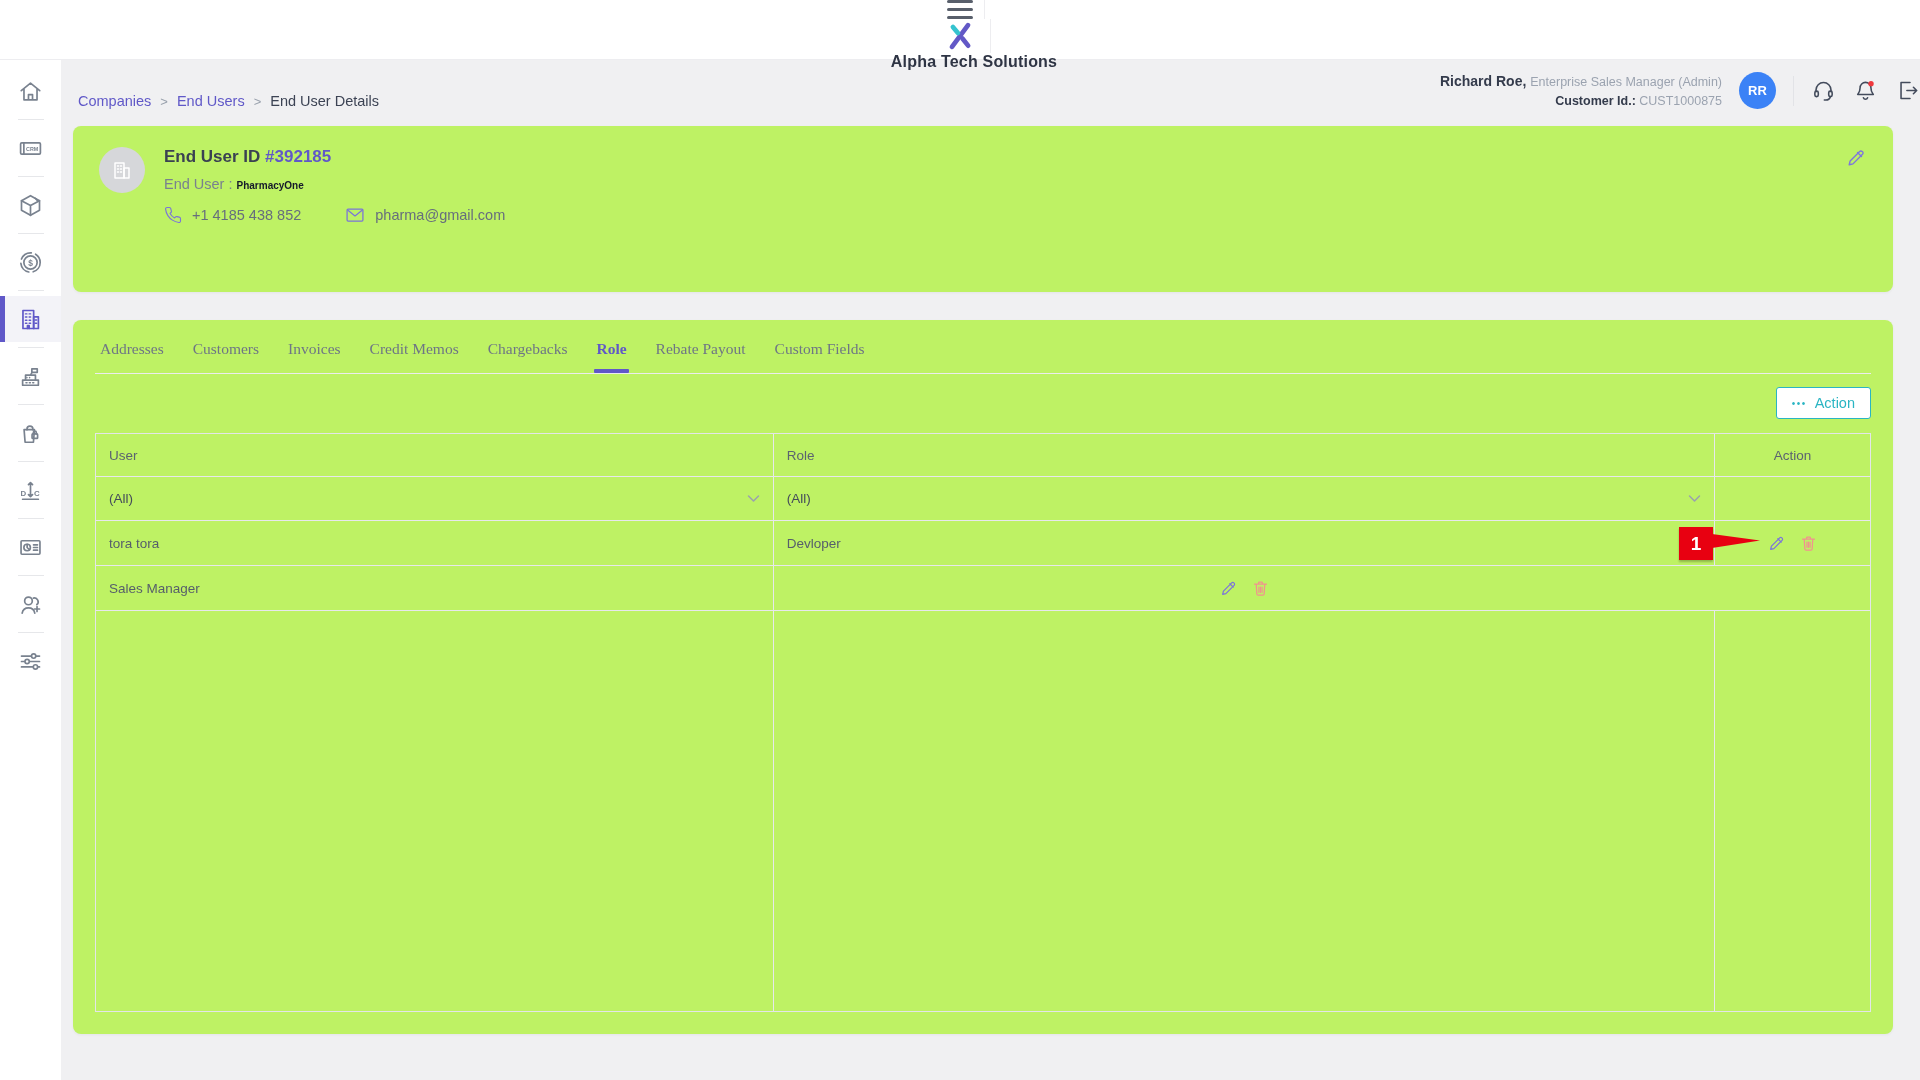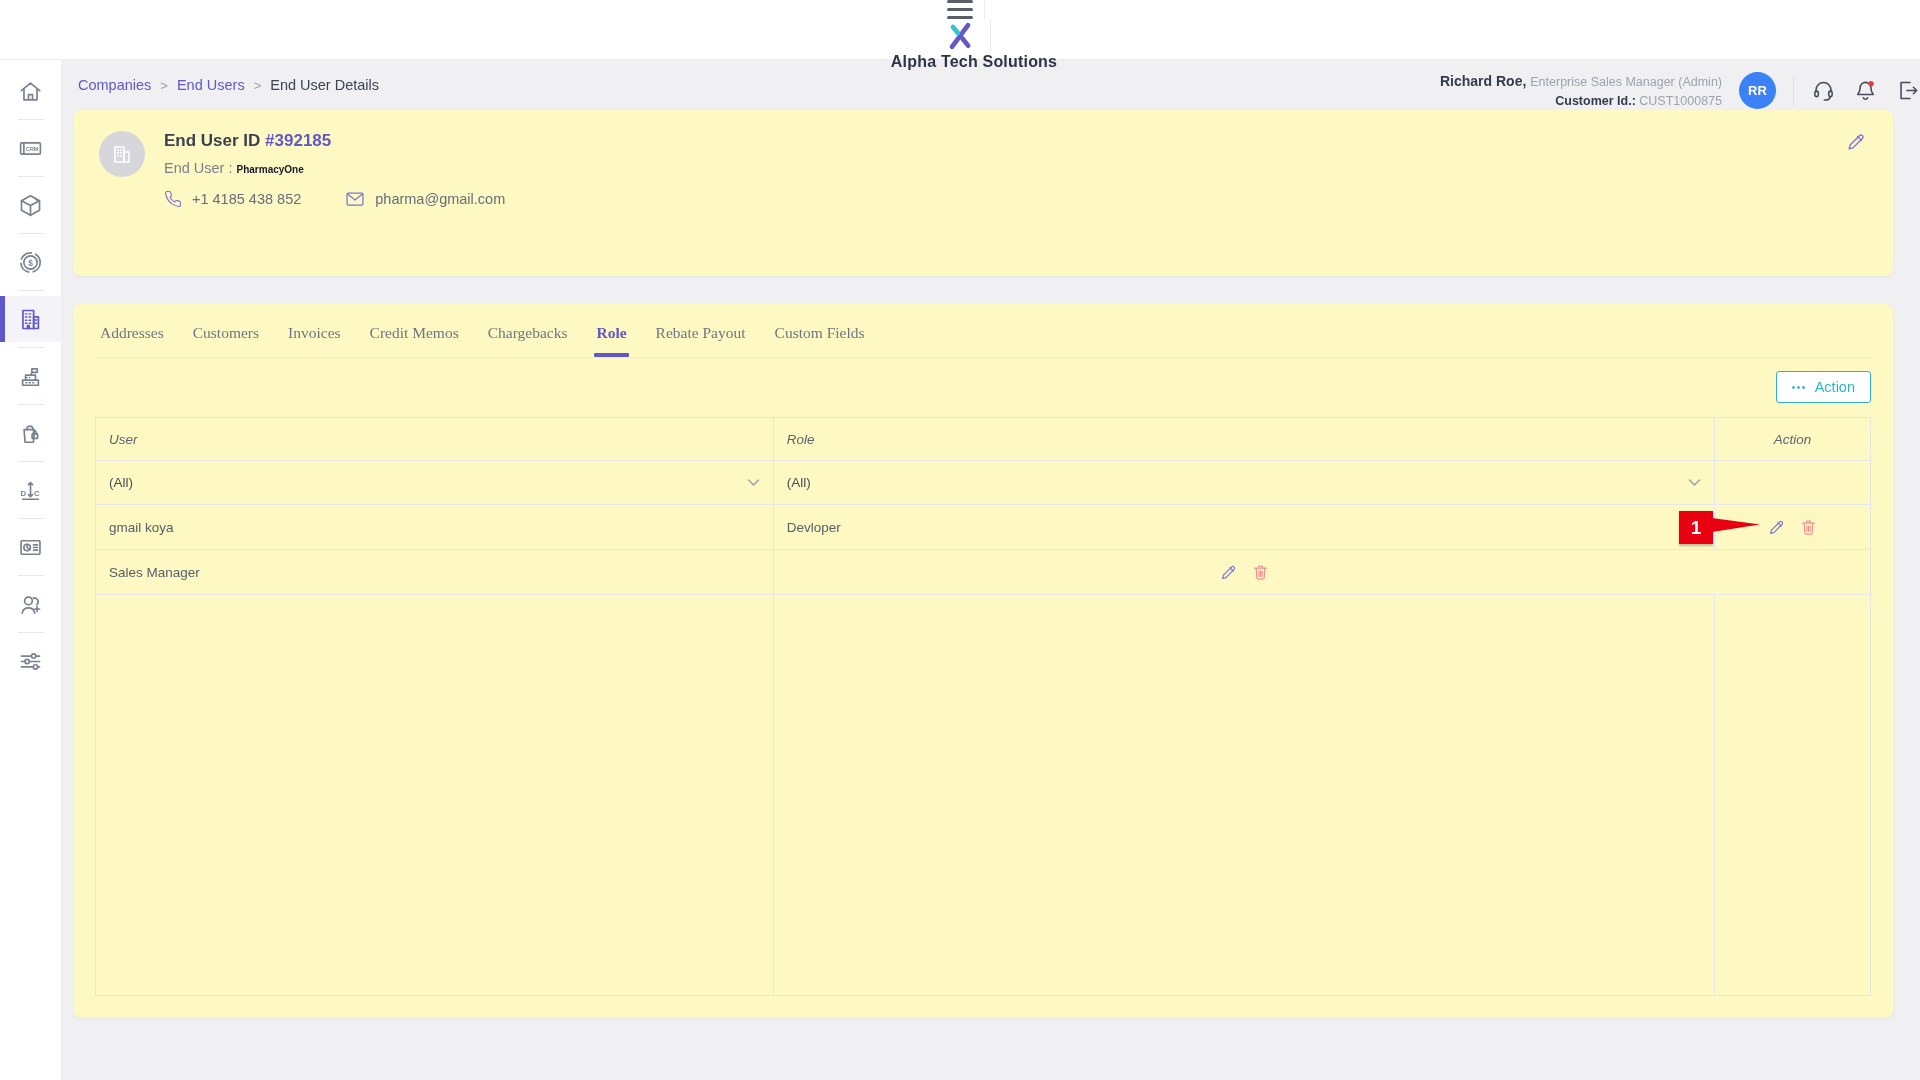--- a/index.html
+++ b/index.html
@@ -36,27 +36,27 @@
   
   .sidebar{ position:fixed; top:60px; left:0; bottom:0; width:61px; background:#fff;
             display:flex; flex-direction:column; align-items:center; padding-top:8px; z-index:10; }
   .s-item{ width:100%; height:46px; display:flex; align-items:center; justify-content:center;
            color:#79828f; position:relative; cursor:pointer; }
   .s-item.active{ color:var(--accent,#6058c8); background:#f3f3f8; }
   .s-item.active::before{ content:""; position:absolute; left:0; top:0; bottom:0; width:5px; background:var(--accent,#6058c8); }
   .s-sep{ width:26px; height:1px; background:#e6e7ea; margin:5px 0; flex:none; }
 
   
-  .content{ position:absolute; top:60px; left:61px; right:0; bottom:0; padding:0 27px 0 12px; }
+  .content{ position:absolute; top:60px; left:61px; right:0; bottom:0; padding:16px 27px 0 12px; }
   .breadcrumb{ display:flex; align-items:center; gap:9px; padding:17px 0 17px 5px; font-size:14.5px; }
   .bc-link{ color:var(--accent,#6058c8); cursor:pointer; }
   .bc-sep{ color:#98a0ac; font-size:13px; }
   .bc-current{ color:#3c4354; }
 
-  .card{ background:#fef9c3; border-radius:8px; box-shadow:0 1px 3px rgba(25,30,50,.05); }
+  .card{ background:#bef264; border-radius:8px; box-shadow:0 1px 3px rgba(25,30,50,.05); }
 
   
   .info-card{ position:relative; height:166px; padding:21px 26px; display:flex; gap:19px; margin-bottom:28px; }
   .entity-avatar{ width:46px; height:46px; border-radius:50%; background:#d6d7da; color:#fff;
                   display:flex; align-items:center; justify-content:center; flex:none; }
   .l1{ font-size:17px; font-weight:bold; color:#3a4152; }
   .l1 .id-link{ color:var(--accent,#6058c8); cursor:pointer; }
   .l2{ margin-top:9px; font-size:14.5px; color:#79818f; }
   .l2 b{ color:#14192a; font-size:10px; }
   .l3{ margin-top:13px; display:flex; align-items:center; font-size:14.5px; color:#666e7d; }
@@ -79,21 +79,21 @@
   .action-row{ display:flex; justify-content:flex-end; padding:13px 0 14px; flex:none; }
   .action-btn{ display:flex; align-items:center; gap:8px; border:1px solid var(--teal,#2ab5c3);
                color:var(--teal,#2ab5c3); background:#fff; border-radius:3px; padding:7px 15px;
                font-size:14.5px; cursor:pointer; font-family:inherit; }
   .action-btn .dots{ font-size:10px; letter-spacing:1.5px; }
 
   .table{ border:1px solid #e3e5e9; flex:1; display:flex; flex-direction:column; font-size:13.5px; }
   .tr{ display:grid; grid-template-columns:38.2% 1fr 155px; border-bottom:1px solid #e7e8ec; flex:none; }
   .td{ padding:0 13px; display:flex; align-items:center; border-right:1px solid #e7e8ec; }
   .td:last-child{ border-right:0; }
-  .thead .td{ height:42px; color:#5b6370;font-style:italic; }
+  .thead .td{ height:42px; color:#5b6370; }
   .thead .td.action-td{ justify-content:center; }
   .filter-row .td{ height:43px; color:#454d5a; justify-content:space-between; cursor:pointer; }
   .filter-row .td.empty{ cursor:default; }
   .chev{ color:#9aa2ae; flex:none; }
   .data-row .td{ height:44px; color:#565e6b; }
   .action-td{ justify-content:center; gap:13px; position:relative; }
   .row-edit{ background:none; border:0; color:#7b73dc; display:flex; cursor:pointer; }
   .row-del{ background:none; border:0; color:#f2918f; display:flex; cursor:pointer; }
   .filler{ flex:1; display:grid; grid-template-columns:38.2% 1fr 155px; }
   .filler .fcell{ border-right:1px solid #e7e8ec; }
@@ -353,21 +353,21 @@
         <div class="td">
           <span>(All)</span>
           <svg class="ic chev" width="13" height="9" viewBox="0 0 13 9" stroke-width="1.6">
               <path d="m1.5 2 5 5 5-5"></path>
             </svg>
         </div>
         <div class="td empty"></div>
       </div>
 
       <div class="tr data-row">
-        <div class="td">gmail koya</div>
+        <div class="td">tora tora</div>
         <div class="td">Devloper</div>
         <div class="td action-td">
           <div class="badge1">1</div>
           <svg class="badge-arrow" width="48" height="14" viewBox="0 0 48 14">
             <polygon points="0,0 0,14 48,6.5" fill="#e80011"></polygon>
           </svg>
           <button class="row-edit">
             <svg class="ic" width="19" height="19" viewBox="0 0 24 24" stroke-width="1.6">
               <path d="m13.7 6 4.3 4.3M4.6 19.4l1-4.1L16 4.9a1.9 1.9 0 0 1 2.7 0l.4.4a1.9 1.9 0 0 1 0 2.7L8.7 18.4Z"></path>
             </svg>

